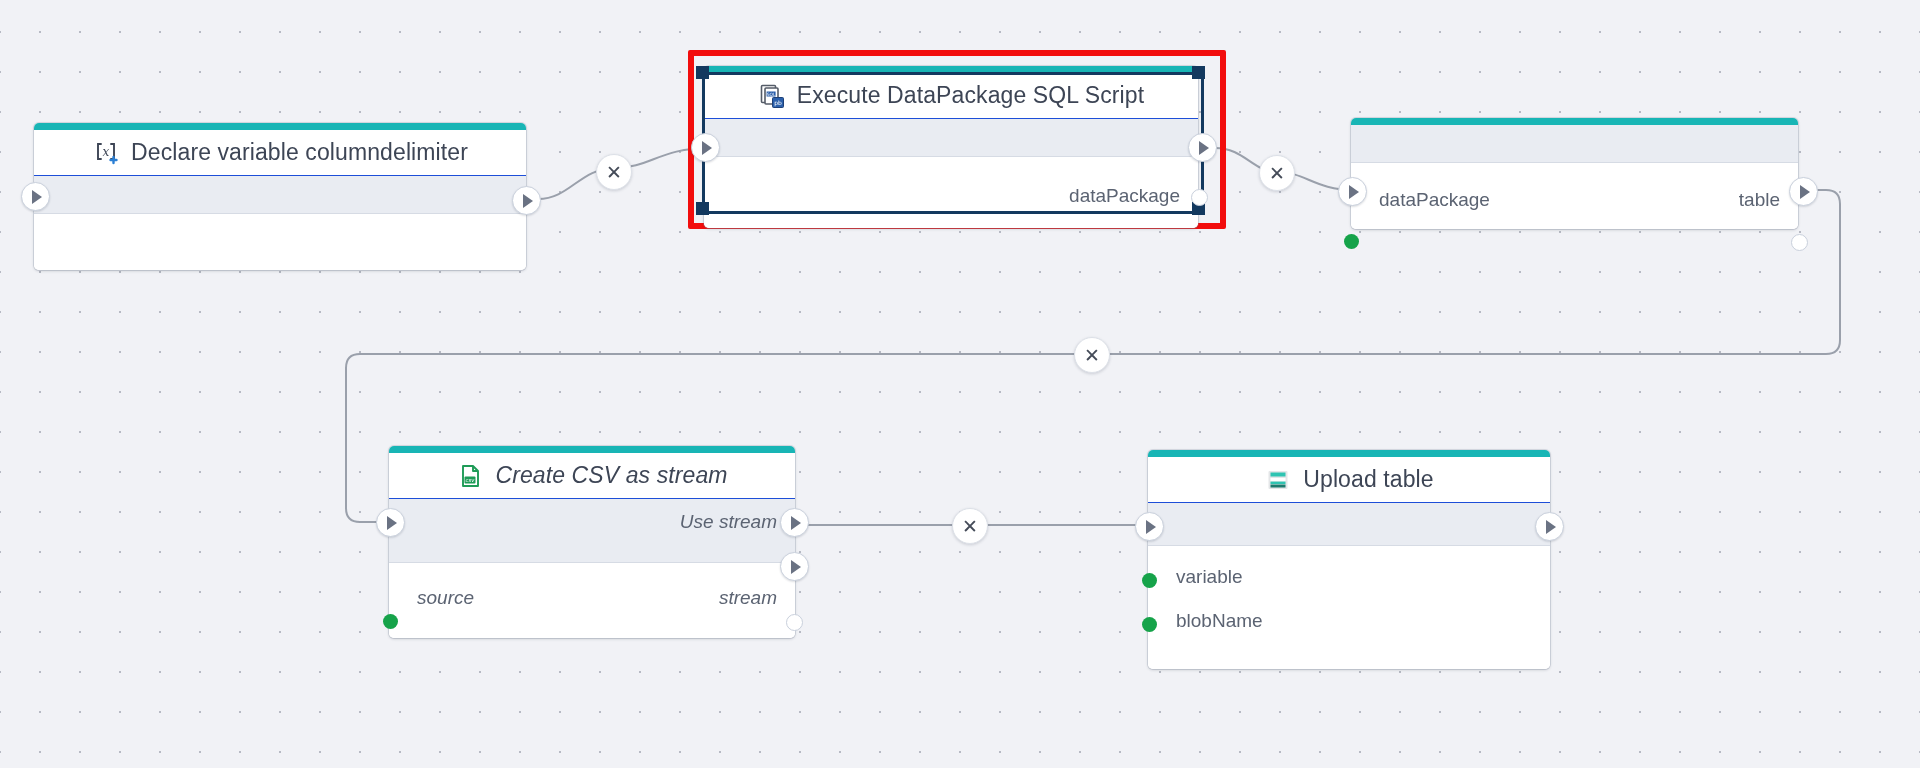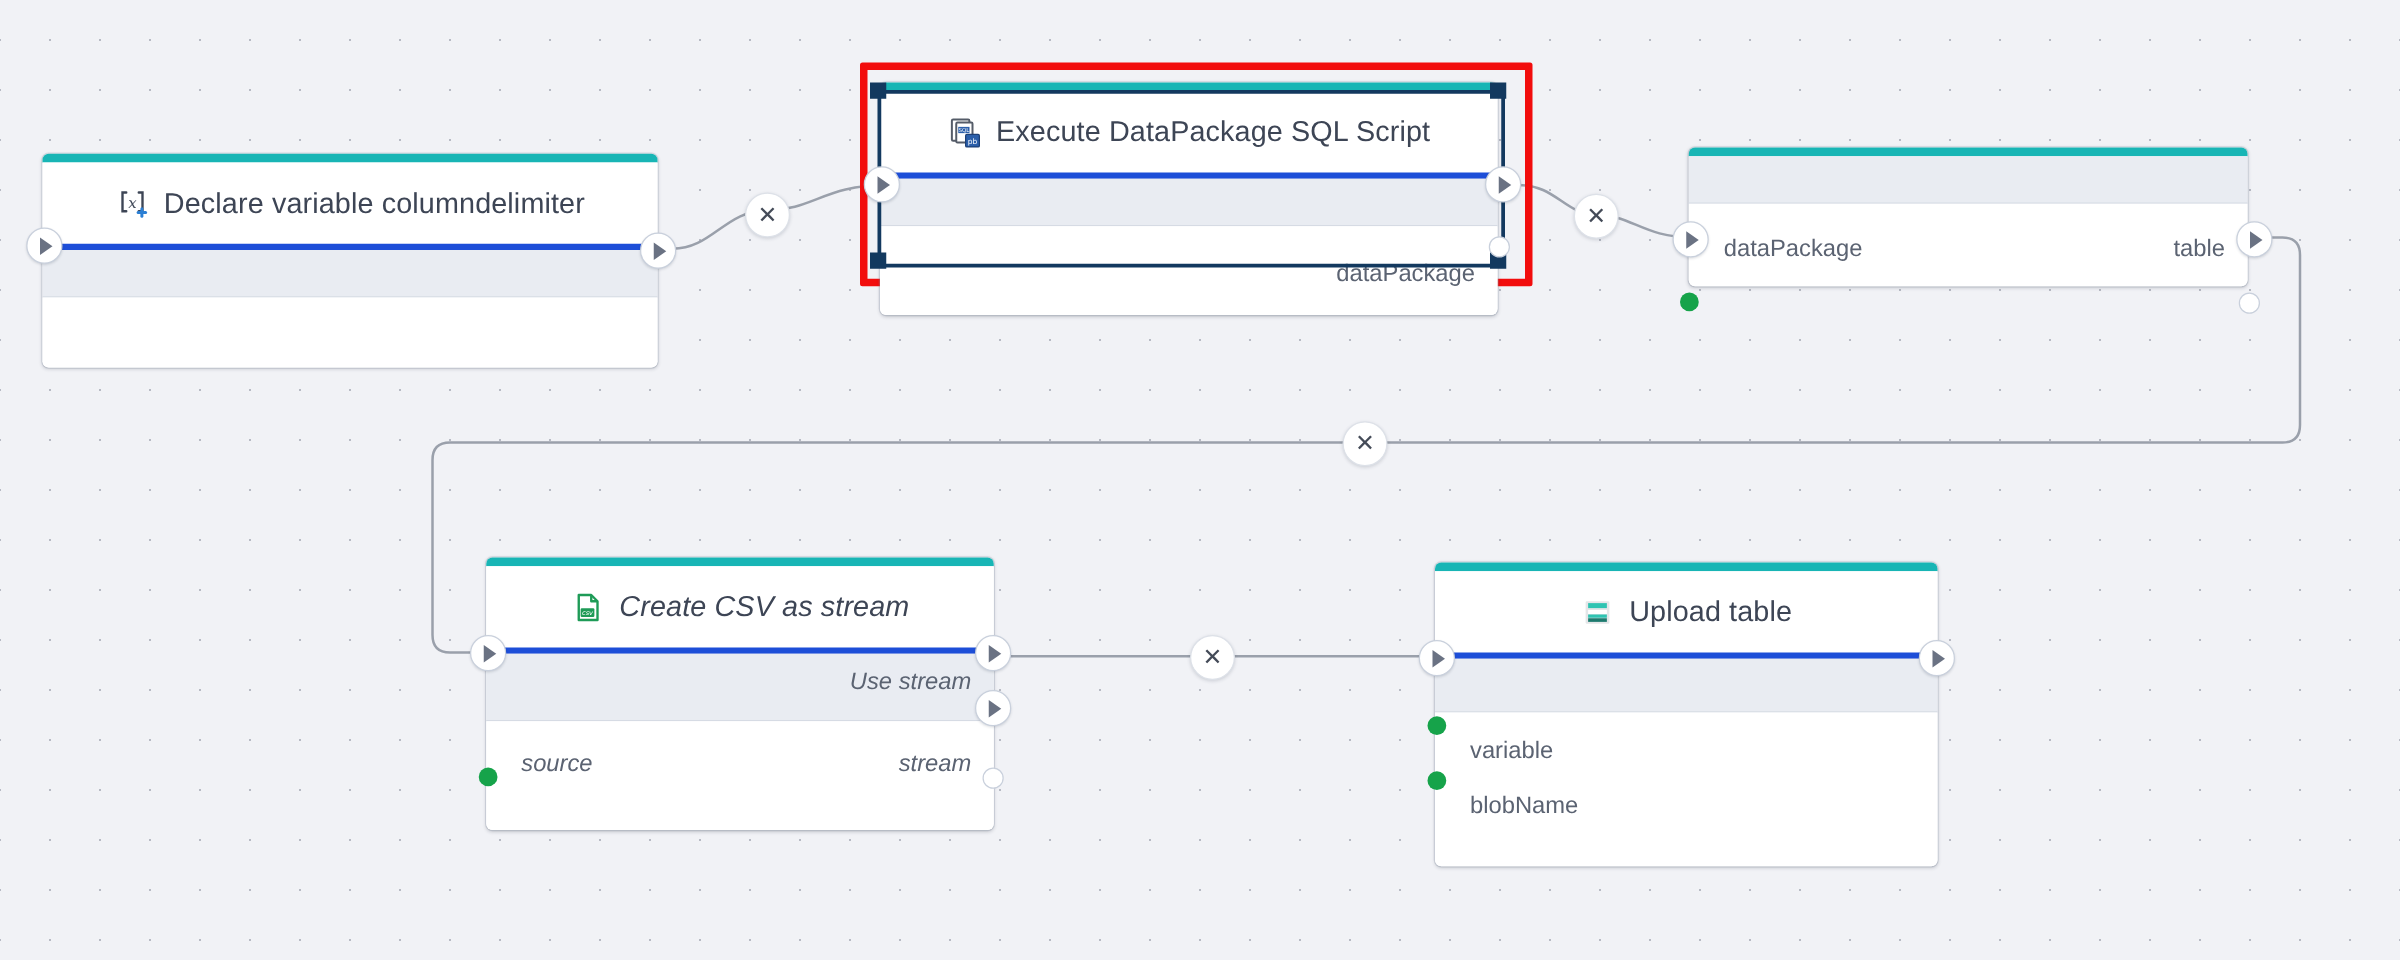--- a/index.html
+++ b/index.html
@@ -13,21 +13,21 @@
     position:relative;
   }
   #canvas{position:absolute;inset:0;}
   svg.wires{position:absolute;left:0;top:0;width:1920px;height:768px;overflow:visible;pointer-events:none;}
 
   
   .node{position:absolute;background:#fff;border-radius:5px;
         box-shadow:0 1px 3px rgba(30,40,60,.22), 0 0 0 1px rgba(160,170,185,.30);}
   .node .accent{height:7px;border-radius:5px 5px 0 0;background:#18b5b5;}
   .node .titlebar{display:flex;align-items:center;justify-content:center;gap:11px;
-        height:45px;background:#fff;border-bottom:5px solid #1d4ed8;padding:10px 10px;}
+        height:45px;background:#fff;border-bottom:1px solid #1d4ed8;padding:0 10px;}
   .node .title{font-size:23px;color:#3d4555;white-space:nowrap;letter-spacing:.1px;}
   .node .flowband{background:#e9ecf2;border-bottom:1px solid #d6dbe4;position:relative;}
   .node .flowrow{height:37px;display:flex;align-items:center;justify-content:flex-end;padding-right:18px;}
   .node .flowrow .lbl{font-size:19px;color:#5b6372;}
   .node .body{position:relative;background:#fff;border-radius:0 0 5px 5px;}
   .node .prow{height:38px;display:flex;align-items:center;justify-content:space-between;
         padding:0 18px 0 28px;}
   .node .prow .pin-l{font-size:19px;color:#5b6372;}
   .node .prow .pin-r{font-size:19px;color:#5b6372;margin-left:auto;}
 
@@ -173,26 +173,26 @@
       <span class="icon">
         <svg width="28" height="28" viewBox="0 0 28 28">
           <path d="M7 4 h10 l5 5 v15 H7 Z" fill="#fff" stroke="#1e9b57" stroke-width="1.9" stroke-linejoin="round"></path>
           <path d="M17 4 v5 h5" fill="none" stroke="#1e9b57" stroke-width="1.9" stroke-linejoin="round"></path>
           <rect x="8.5" y="14.5" width="11" height="7" rx="1" fill="#1e9b57"></rect>
           <text x="14" y="20" font-family="DejaVu Sans, sans-serif" font-size="5.3" fill="#fff" text-anchor="middle">csv</text>
         </svg>
       </span>
       <span class="title">Create CSV as stream</span>
     </div>
-    <div class="flowband" style="padding-bottom:8px;">
+    <div class="flowband" style="padding-bottom:18px;">
       <div class="flowrow" style="height:45px;">
         <span class="lbl">Use stream</span>
       </div>
     </div>
-    <div class="body" style="height:87px;">
+    <div class="body" style="height:75px;">
       <div class="prow" style="position:absolute;left:0;right:0;top:16px;">
         <span class="pin-l">source</span>
         <span class="pin-r">stream</span>
       </div>
     </div>
   </div>
   <div class="flowport" style="left:376px;top:508px;"></div>
   <div class="flowport" style="left:780px;top:508px;"></div>
   <div class="flowport" style="left:780px;top:552px;"></div>
   <div class="dataport filled" style="left:383px;top:614px;"></div>

